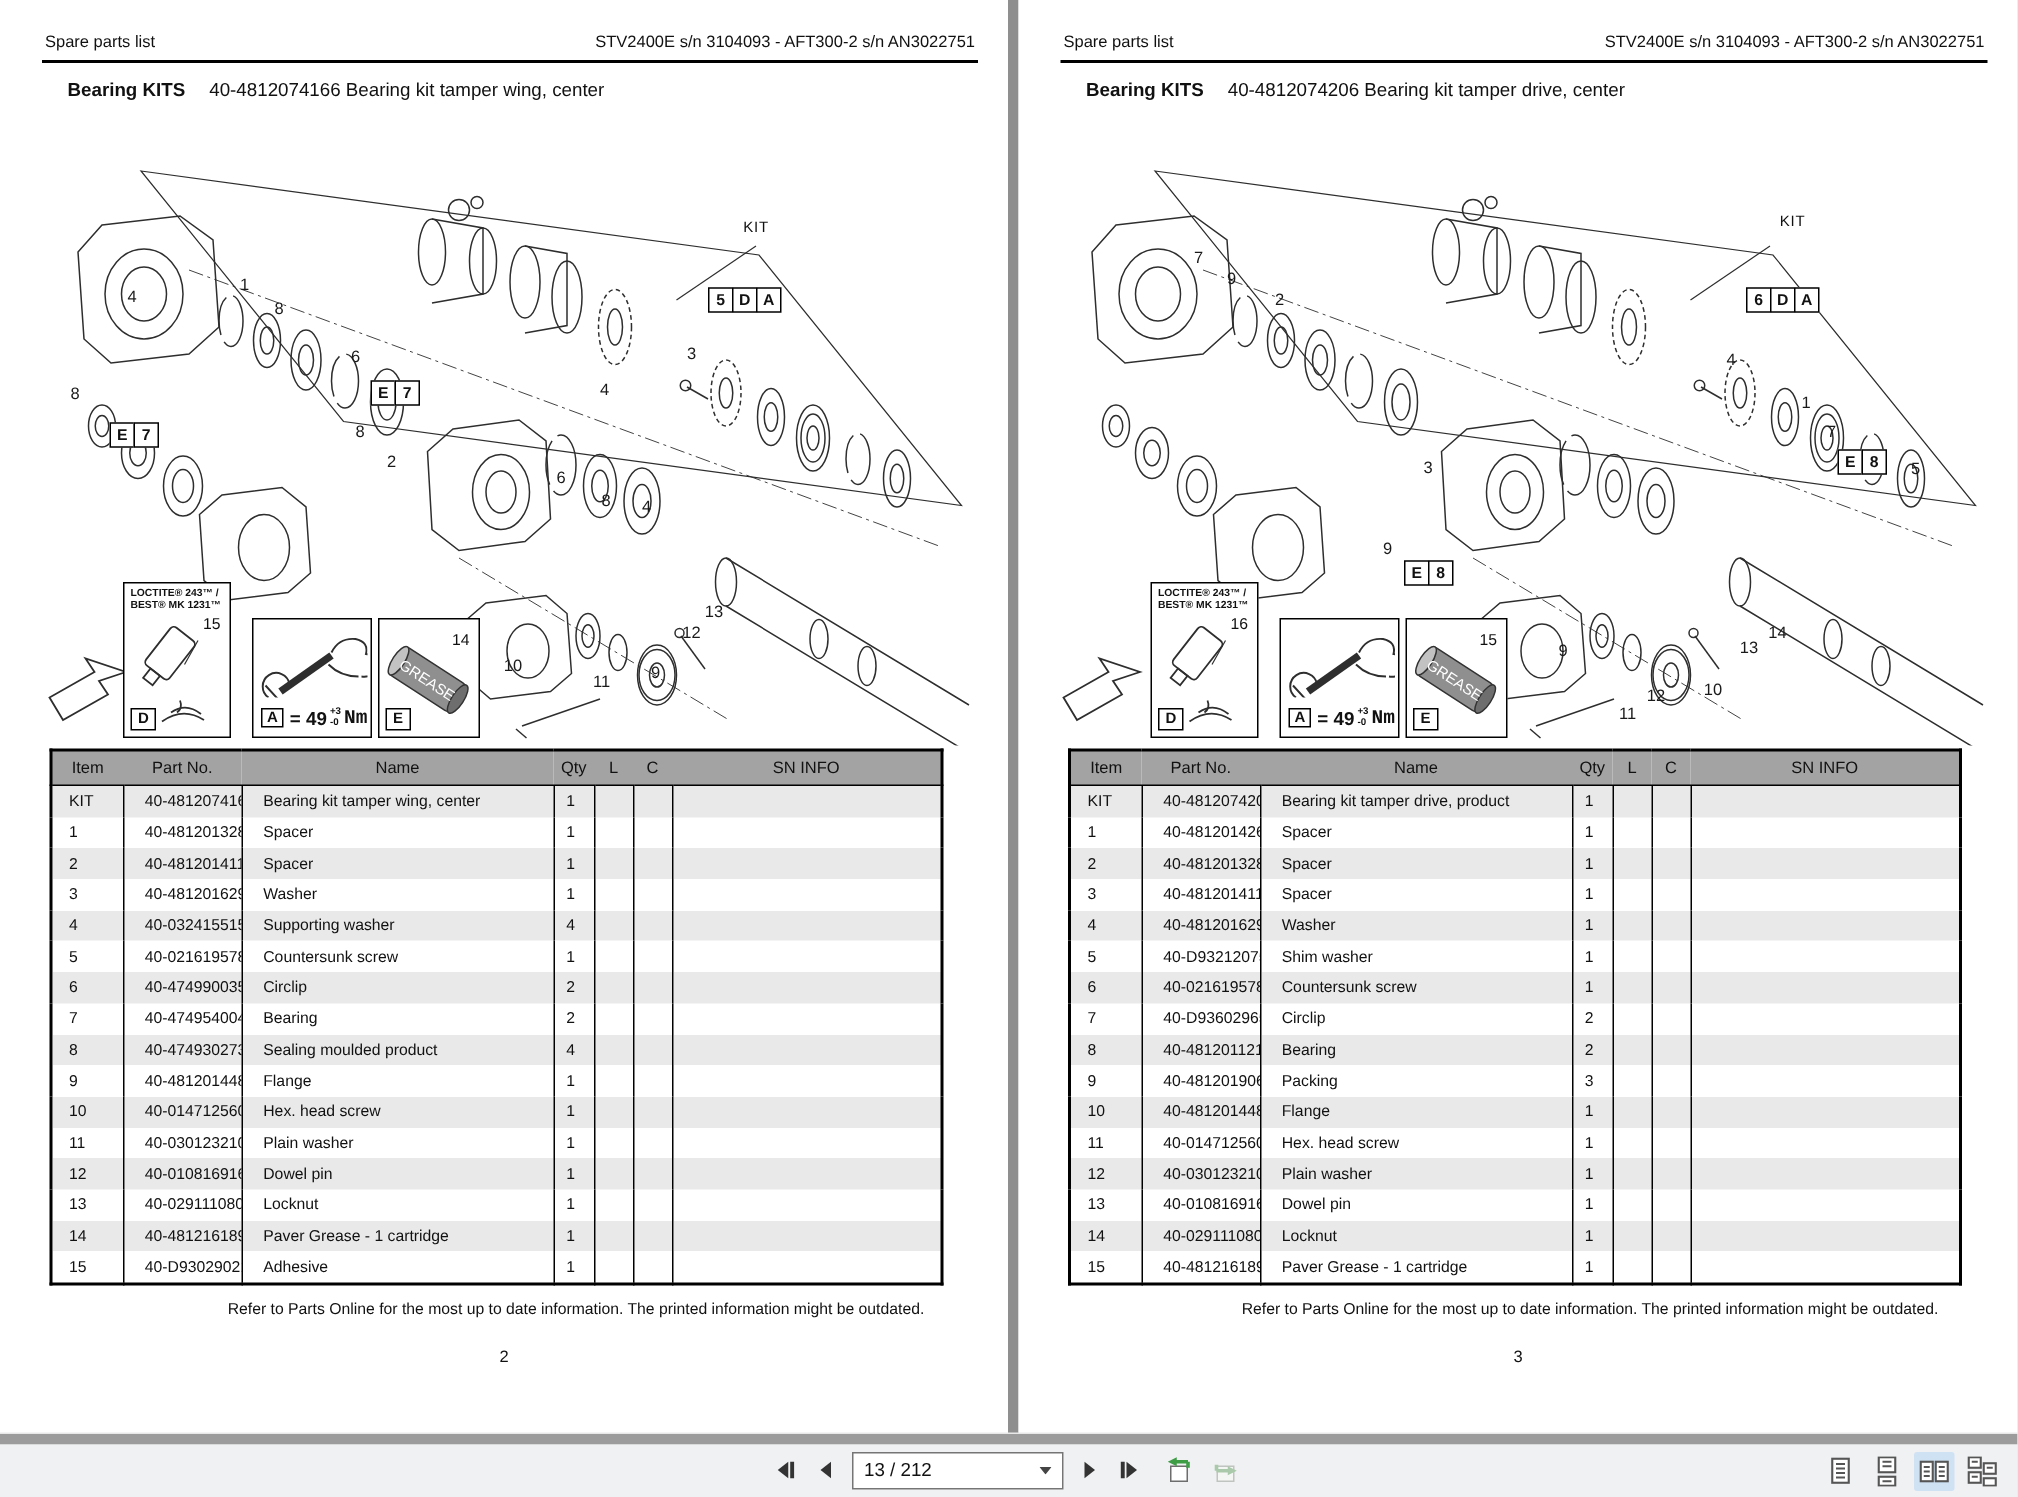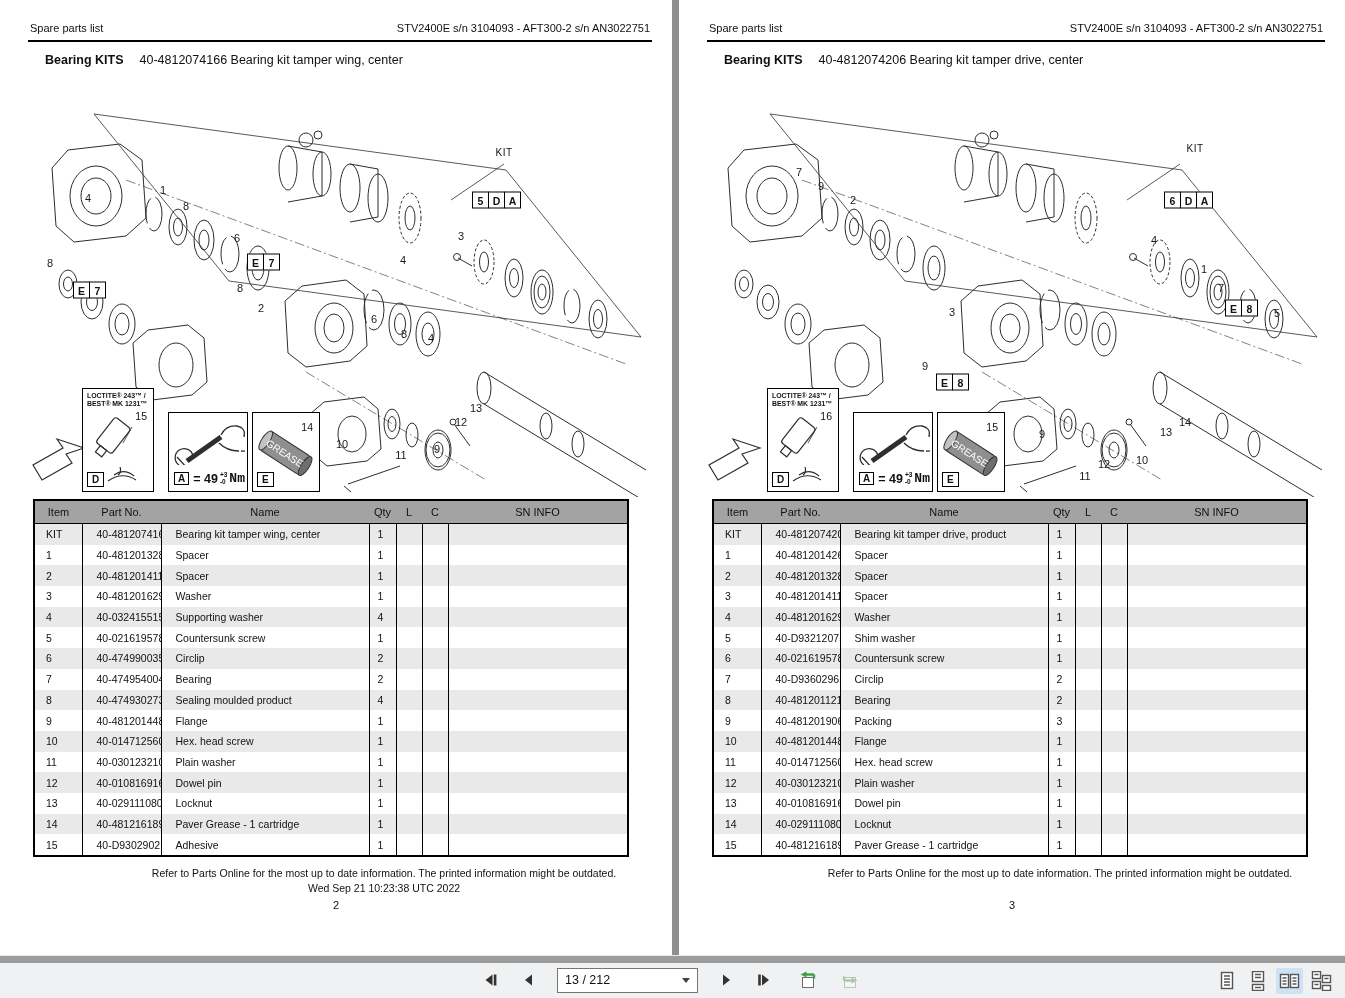--- a/index.html
+++ b/index.html
@@ -44,21 +44,21 @@
   table.parts td.c3{padding-left:8px;border-right:1px solid #000;}
   table.parts td.c4{border-right:1px solid #000;}
   table.parts td.c5{border-right:1px solid #000;}
   col.c0{width:48px}col.c1{width:79px}col.c2{width:208px}col.c3{width:27px}col.c4{width:26px}col.c5{width:26px}col.c6{width:180px}
   
   .pfooter{position:absolute;top:866px;left:0;width:100%;text-align:center;font-size:10.5px;line-height:15px;padding-left:48px;}
   .pnum{position:absolute;top:899px;left:0;width:100%;text-align:center;font-size:11px;}
   
   .separator{height:7px;background:#9c9c9c;}
   .statusbar{height:36px;background:#f0f1f2;position:relative;display:flex;align-items:center;justify-content:center;}
-  .nav-group{display:flex;align-items:center;gap:20px;justify-content:center;}
+  .nav-group{display:flex;align-items:center;gap:9px;justify-content:center;}
   .sbtn{background:transparent;border:none;padding:2px;display:flex;align-items:center;justify-content:center;}
   .page-combo{width:132px;height:23px;background:#fff;border:1px solid #757575;display:flex;align-items:center;
     font-size:12.5px;padding-left:7px;justify-content:space-between;}
   .page-combo .caret{margin-right:7px;}
   .viewmode-group{position:absolute;right:10px;top:0;height:36px;display:flex;align-items:center;gap:5px;}
   .vbtn{background:transparent;border:none;padding:3px;border-radius:2px;display:flex;}
   .vbtn.active{background:#cfe2f4;}
 </style>
 </head>
 <body>
@@ -405,21 +405,20 @@
               <td class="c3">1</td>
               <td class="c4"></td>
               <td class="c5"></td>
               <td class="c6"></td>
             </tr>
           </tbody>
       </table>
 
       <div class="pfooter">
         <div>Refer to Parts Online for the most up to date information. The printed information might be outdated.</div>
-        <div>Wed Sep 21 10:23:38 UTC 2022</div>
       </div>
       <div class="pnum">2</div>
     </div>
 
     <div class="page-gap"></div>
 
     <div class="page right">
       <div class="doc-header">
         <span>Spare parts list</span>
         <span>STV2400E s/n 3104093 - AFT300-2 s/n AN3022751</span>

